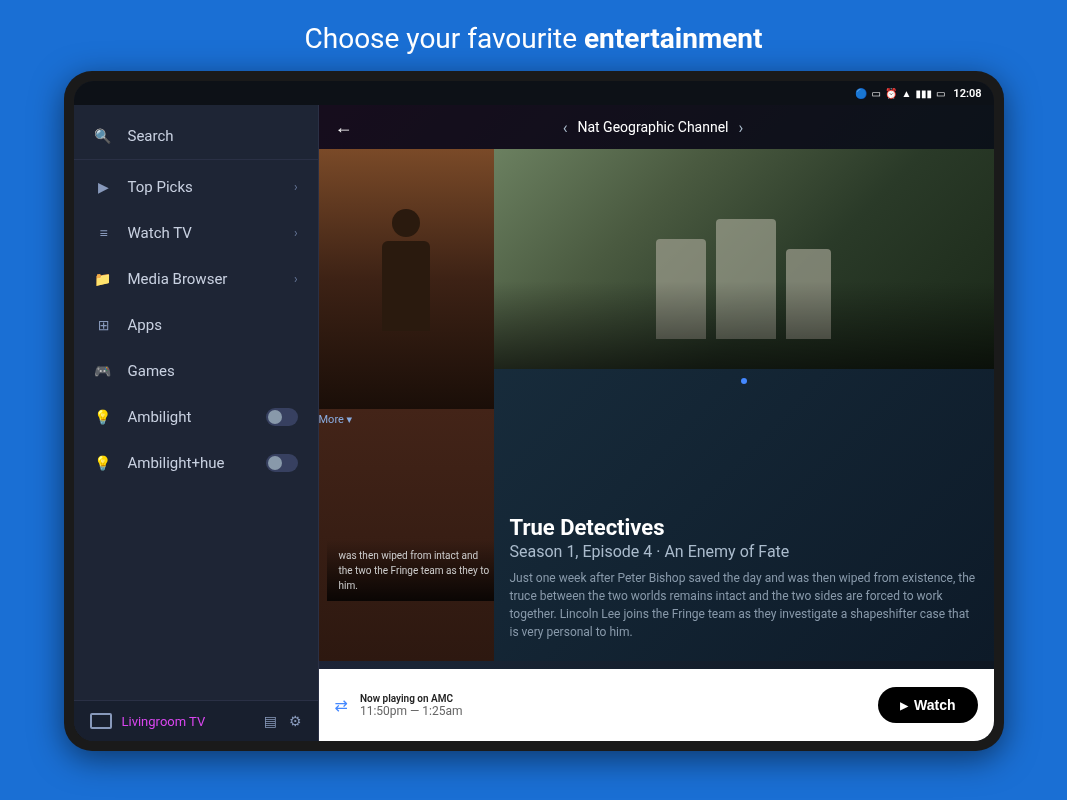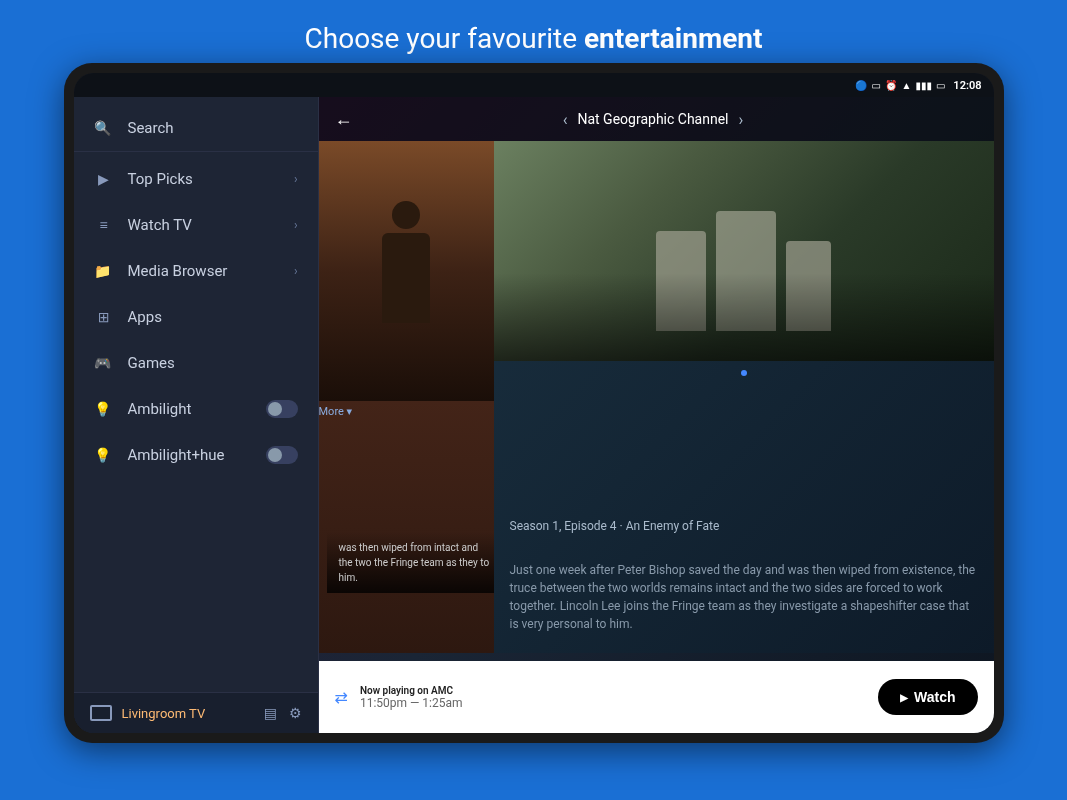--- a/index.html
+++ b/index.html
@@ -12,21 +12,21 @@
       display: flex;
       flex-direction: column;
       align-items: center;
     }
 
     .page-title {
       color: white;
       font-size: 28px;
       font-weight: 400;
       margin-top: 22px;
-      margin-bottom: 8px;
+      margin-bottom: 16px;
       text-align: center;
     }
     .page-title strong {
       font-weight: 700;
     }
 
     
     .tablet-frame {
       width: 940px;
       height: 680px;
@@ -158,21 +158,21 @@
     }
     .footer-tv-icon {
       width: 22px;
       height: 16px;
       border: 2px solid #8899bb;
       border-radius: 2px;
       position: relative;
     }
     .footer-tv-label {
       flex: 1;
-      color: #fdba74;
+      color: #d946ef;
       font-size: 13px;
     }
     .footer-actions {
       display: flex;
       gap: 12px;
       color: #8899bb;
       font-size: 14px;
     }
 
     
@@ -374,22 +374,22 @@
       padding: 0 16px;
     }
     .show-title {
       color: white;
       font-size: 22px;
       font-weight: 700;
       margin-bottom: 2px;
     }
     .show-episode {
       color: #aabbcc;
-      font-size: 12px;
-      margin-bottom: 28px;
+      font-size: 16px;
+      margin-bottom: 8px;
     }
     .show-description {
       color: #8899aa;
       font-size: 12px;
       line-height: 1.5;
     }
 
     
     .now-playing-bar {
       position: absolute;
@@ -580,20 +580,21 @@
                 <div class="bw-figure-2"></div>
                 <div class="bw-figure" style="width:45px;height:90px;"></div>
               </div>
             </div>
 
             <div class="dot-indicator">
               <span class="dot"></span>
             </div>
 
             <div class="show-info">
+              <div class="show-title">True Detectives</div>
               <div class="show-episode">Season 1, Episode 4 · An Enemy of Fate</div>
               <div class="show-description">Just one week after Peter Bishop saved the day and was then wiped from existence, the truce between the two worlds remains intact and the two sides are forced to work together. Lincoln Lee joins the Fringe team as they investigate a shapeshifter case that is very personal to him.</div>
             </div>
           </div>
         </div>
 
         <div class="now-playing-bar">
           <span class="now-playing-icon">⇄</span>
           <div class="now-playing-info">
             <div class="now-playing-channel">Now playing on AMC</div>

